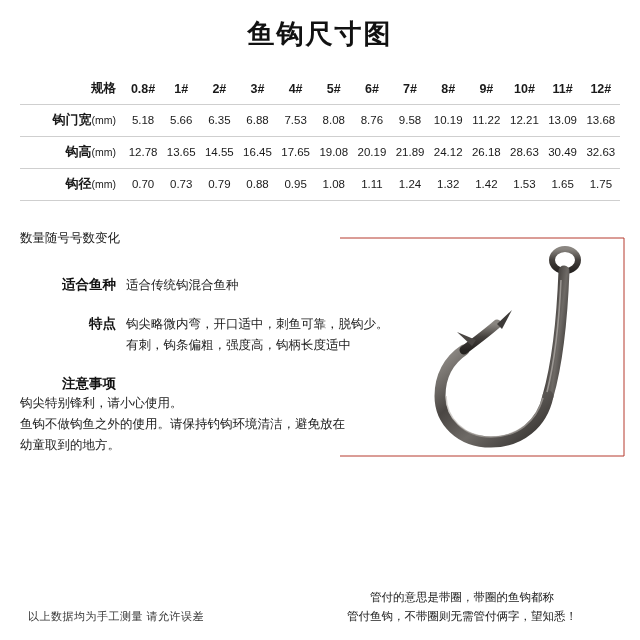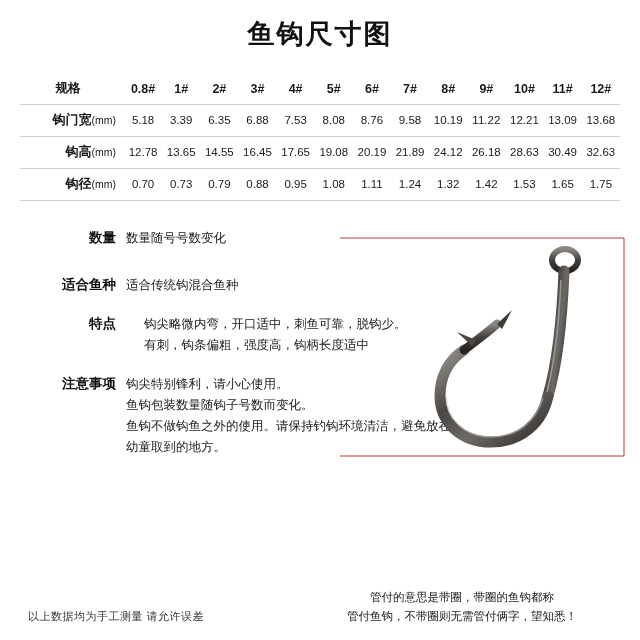--- a/index.html
+++ b/index.html
@@ -56,21 +56,20 @@
     font-weight: bold;
     font-size: 13px;
   }
   table.spec td.rowhead .unit {
     font-weight: normal;
     font-size: 10.5px;
   }
   table.spec tr.header td {
     font-weight: bold;
     font-size: 12.5px;
-    text-align: center;
   }
   
   .details {
     position: absolute;
     top: 228px;
     left: 20px;
     width: 420px;
   }
   .drow {
     display: flex;
@@ -86,21 +85,21 @@
     font-size: 13.5px;
     color: #111;
     line-height: 19px;
   }
   .dvalue {
     font-size: 12.5px;
     line-height: 21px;
     color: #1a1a1a;
   }
   .dvalue div { white-space: nowrap; }
-  .drow.notes { margin-bottom: 0; }
+  .drow.notes { margin-bottom: 0; flex-direction: column; }
   
   .footer-left {
     position: absolute;
     left: 28px;
     bottom: 16px;
     font-size: 11px;
     color: #333;
     letter-spacing: 0.5px;
   }
   .footer-right {
@@ -153,21 +152,21 @@
         <td>9#</td>
         <td>10#</td>
         <td>11#</td>
         <td>12#</td>
       </tr>
       <tr>
         <td class="rowhead">
           <span>钩门宽</span><span class="unit">(mm)</span>
         </td>
         <td>5.18</td>
-        <td>3.39</td>
+        <td>5.66</td>
         <td>6.35</td>
         <td>6.88</td>
         <td>7.53</td>
         <td>8.08</td>
         <td>8.76</td>
         <td>9.58</td>
         <td>10.19</td>
         <td>11.22</td>
         <td>12.21</td>
         <td>13.09</td>
@@ -209,46 +208,44 @@
         <td>1.65</td>
         <td>1.75</td>
       </tr>
     </tbody>
       </table>
   </div>
 
   <div class="details">
 
     <div class="drow">
-      <div class="dlabel">数量</div>
       <div class="dvalue">
         <div>数量随号号数变化</div>
       </div>
     </div>
 
     <div class="drow" style="margin-top:26px;">
       <div class="dlabel">适合鱼种</div>
       <div class="dvalue">
         <div>适合传统钩混合鱼种</div>
       </div>
     </div>
 
-    <div class="drow" style="margin-top:14px;gap:18px;">
+    <div class="drow" style="margin-top:14px;">
       <div class="dlabel">特点</div>
       <div class="dvalue">
         <div>钩尖略微内弯，开口适中，刺鱼可靠，脱钩少。</div>
         <div>有刺，钩条偏粗，强度高，钩柄长度适中</div>
       </div>
     </div>
 
     <div class="drow notes" style="margin-top:10px;">
       <div class="dlabel">注意事项</div>
       <div class="dvalue">
         <div>钩尖特别锋利，请小心使用。</div>
-        <div>鱼钩包装数量随钩子号数而变化。</div>
         <div>鱼钩不做钩鱼之外的使用。请保持钓钩环境清洁，避免放在</div>
         <div>幼童取到的地方。</div>
       </div>
     </div>
   </div>
 
   <div class="hook-area">
     <svg class="hook-svg" width="292" height="252" viewBox="0 0 292 252">
       <defs>
         <linearGradient id="metal" x1="0" y1="0" x2="1" y2="1">

